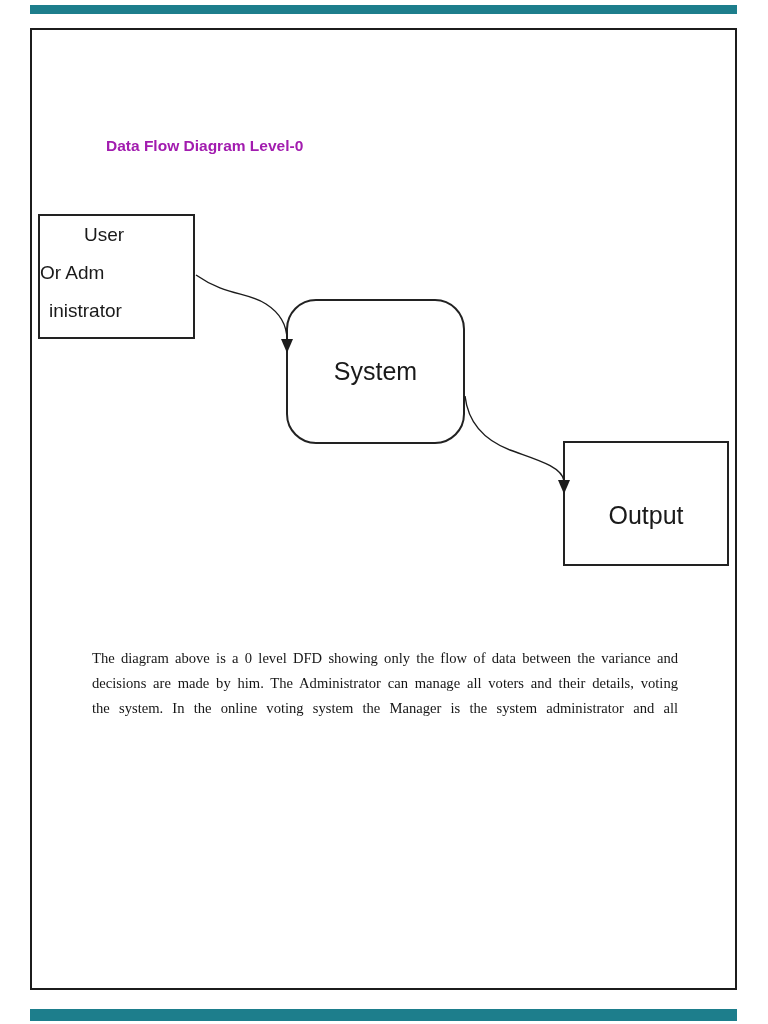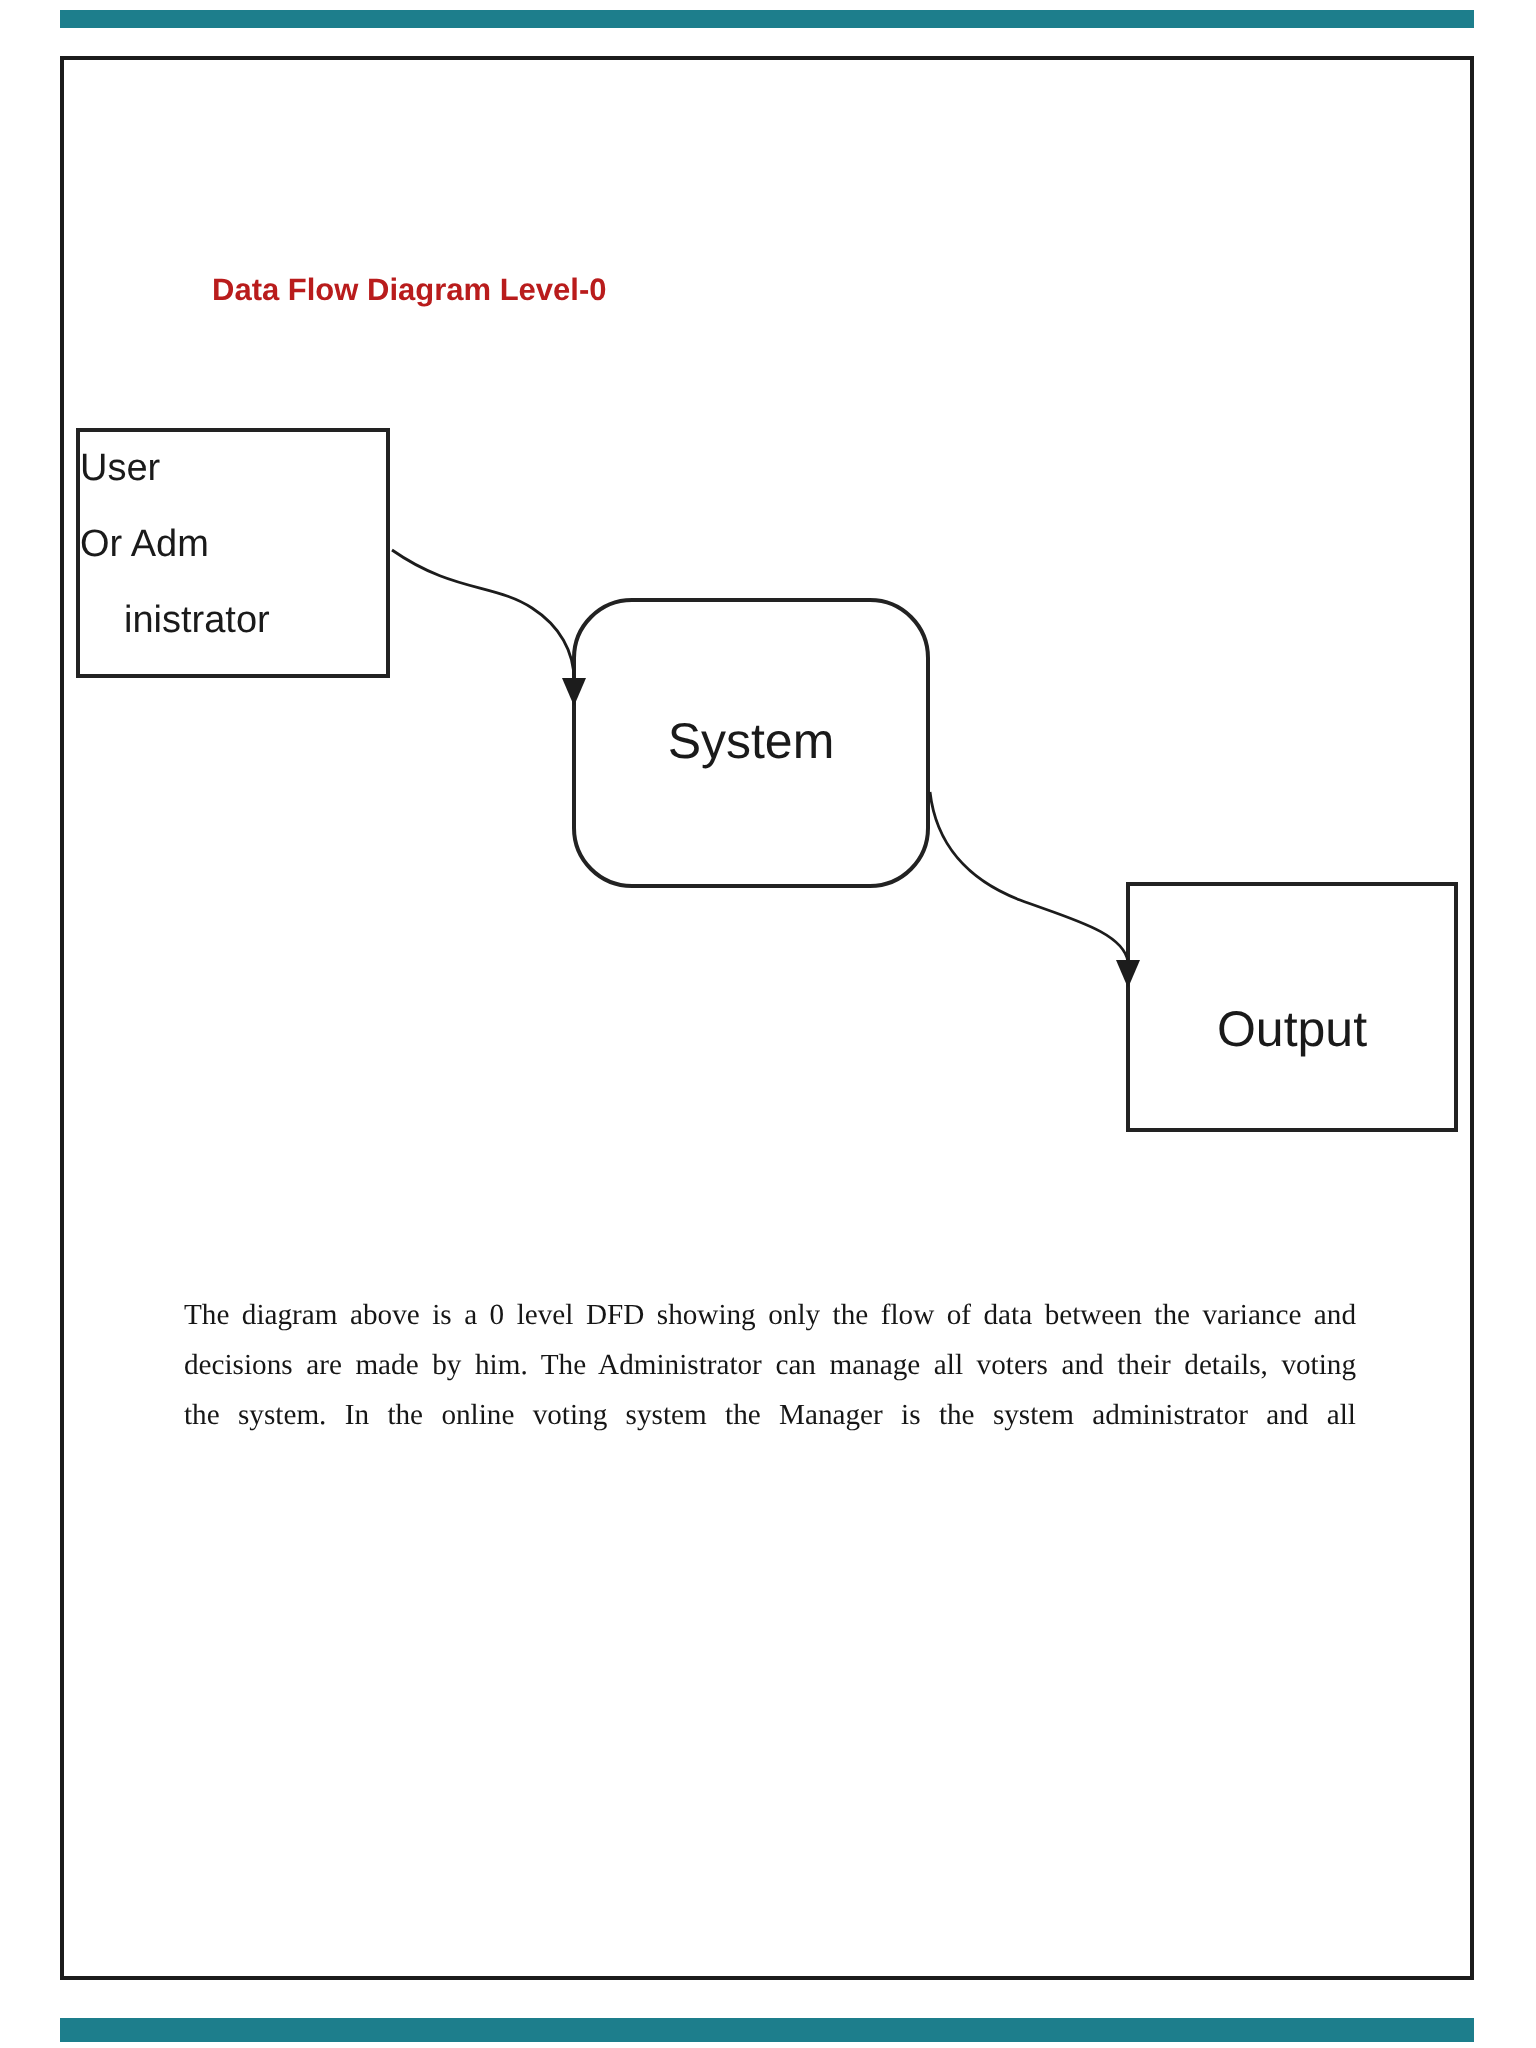--- a/index.html
+++ b/index.html
@@ -26,36 +26,36 @@
 
   .doc-title {
     position: absolute; left: 0; right: 0; top: 71px;
     text-align: center;
     font-size: 19.5px; line-height: 24px;
     font-weight: bold; color: #111;
   }
   .doc-subtitle {
     position: absolute; left: 74px; top: 105px;
     font-size: 15.5px; line-height: 21px;
-    font-weight: bold; color: #b91c1c;
+    font-weight: bold; color: #a21caf;
   }
 
   .dfd { position: absolute; left: 0; top: 0; width: 703px; height: 958px; }
 
   .entity-box {
     position: absolute; left: 6px; top: 184px;
     width: 157px; height: 125px;
     border: 2px solid #222;
     background: #fff;
     font-size: 19px; line-height: 38px;
     color: #1a1a1a;
   }
-  .entity-box .l1 { }
+  .entity-box .l1 { padding-left: 44px; }
   .entity-box .l2 { }
-  .entity-box .l3 { padding-left: 22px; }
+  .entity-box .l3 { padding-left: 9px; }
 
   .process-box {
     position: absolute; left: 254px; top: 269px;
     width: 179px; height: 145px;
     border: 2px solid #222;
     border-radius: 30px;
     background: #fff;
     display: flex; align-items: center; justify-content: center;
     font-size: 25px; color: #1a1a1a;
   }

